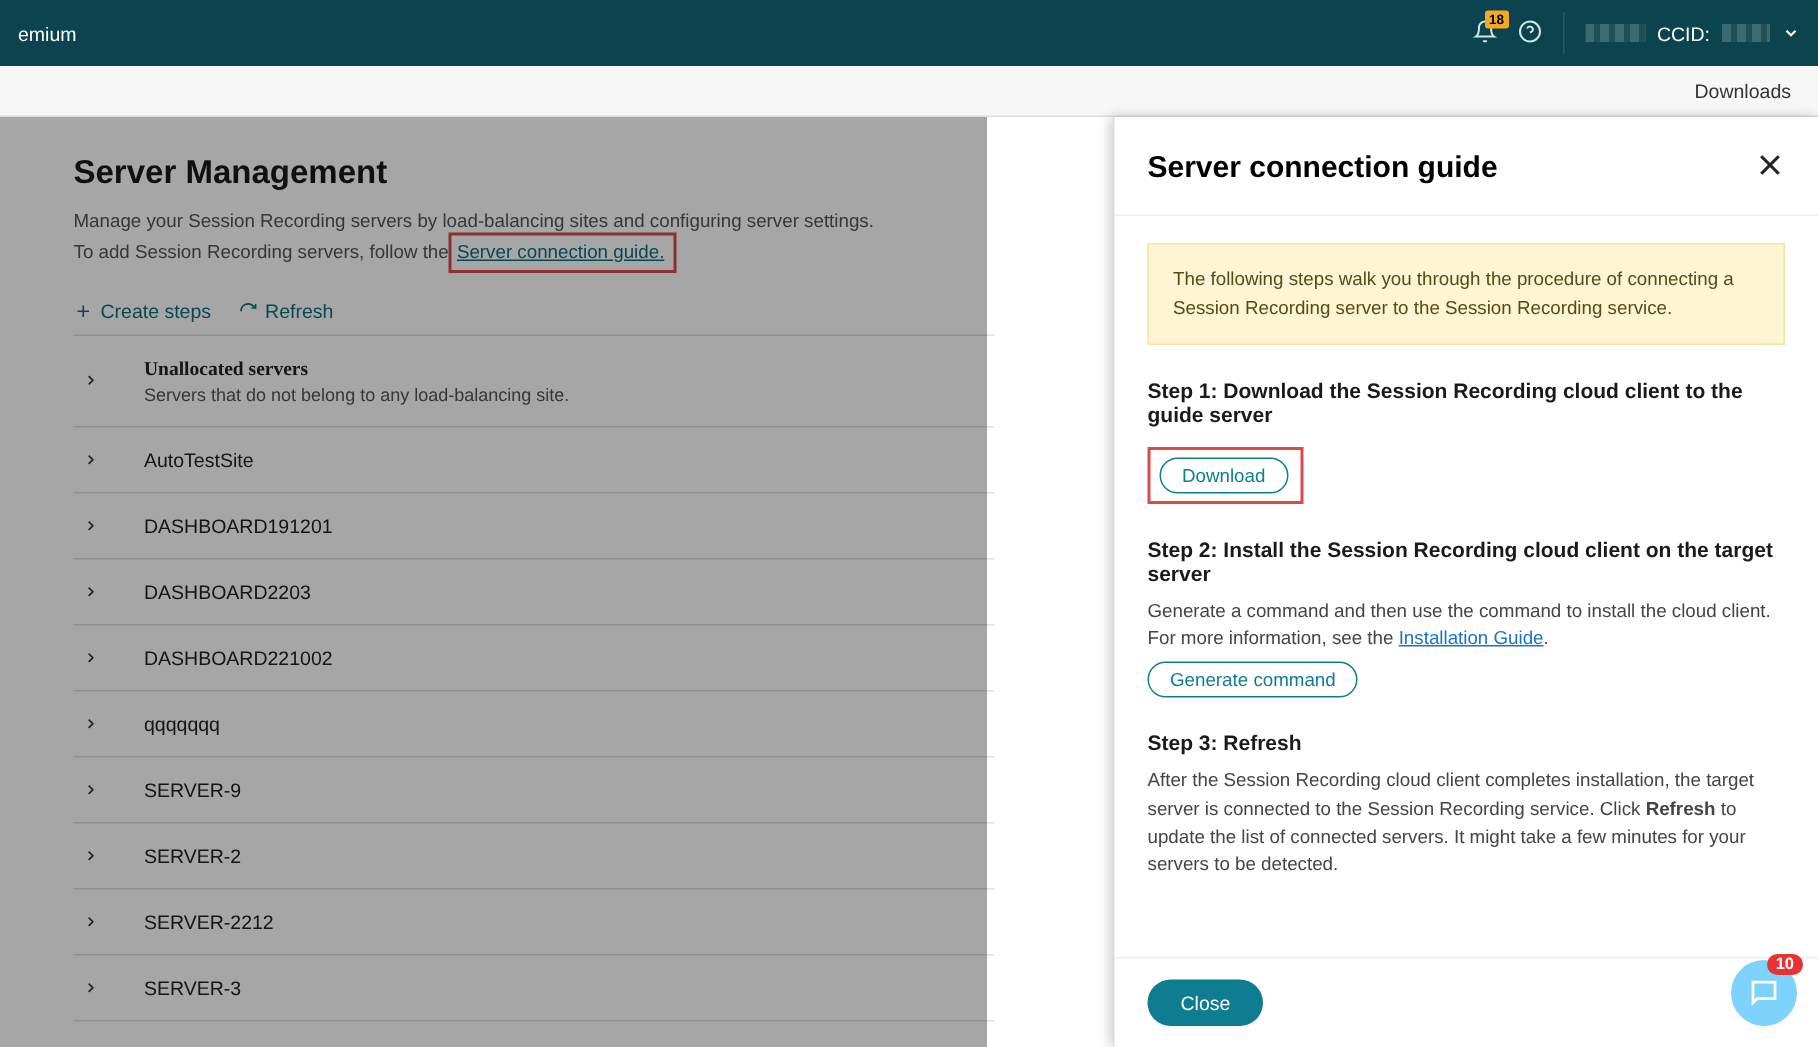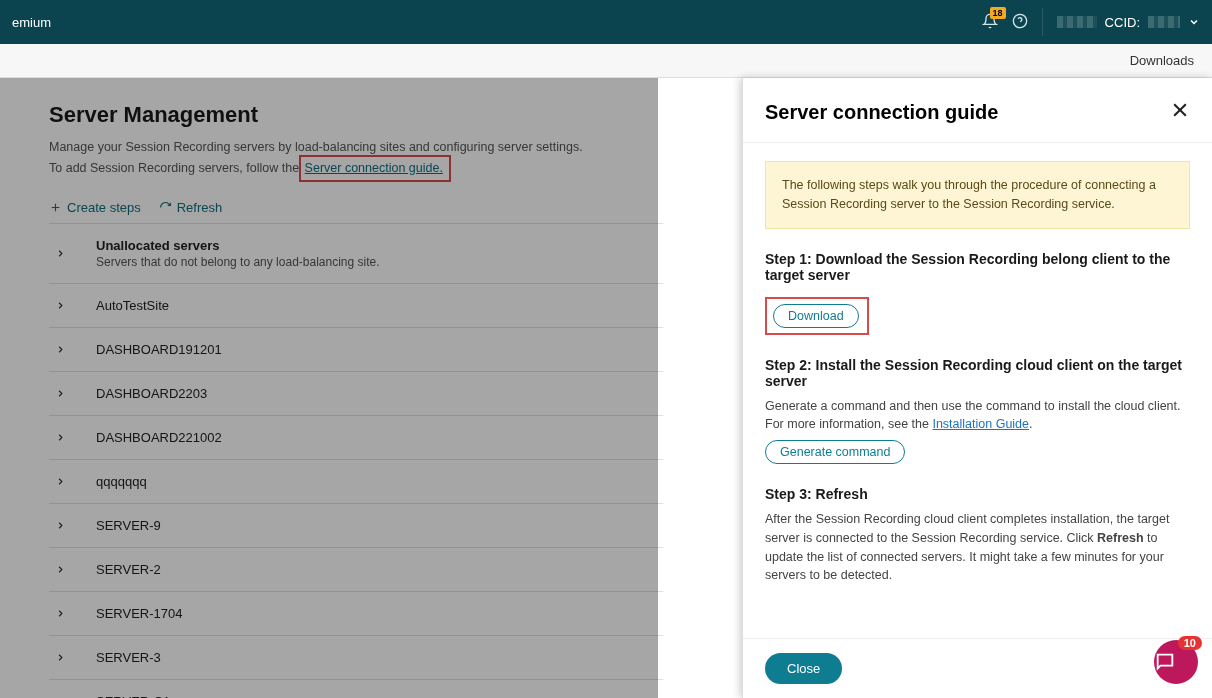--- a/index.html
+++ b/index.html
@@ -51,21 +51,21 @@
   .act-btn svg { width: 13px; height: 13px; }
   .list { margin-top: 8px; }
   .row {
     border-bottom: 1px solid #e0e0e0; padding: 14px 8px 14px 6px;
     display: flex; align-items: center; gap: 30px; font-size: 13px; color: #222;
     cursor: pointer;
   }
   .row:first-child { border-top: 1px solid #e0e0e0; }
   .chev { width: 11px; height: 11px; flex-shrink: 0; }
   .unalloc-sub { font-size: 12px; color: #555; margin-top: 2px; font-weight: normal; }
-  .unalloc-title { font-weight: 600; }
+  .unalloc-title { font-weight: 600; font-family: Liberation Serif, serif; }
 
   
   .panel {
     position: absolute; right: 0; top: 78px; width: 470px; height: 620px;
     background: #fff; box-shadow: -2px 0 8px rgba(0,0,0,0.2);
     display: flex; flex-direction: column; z-index: 10;
     border-left: 1px solid #ddd;
   }
   .panel-head {
     display: flex; justify-content: space-between; align-items: center;
@@ -97,22 +97,22 @@
     border-top: 1px solid #eee; padding: 14px 22px;
   }
   .close-btn {
     background: #0e7d92; color: #fff; border: none; border-radius: 18px;
     padding: 8px 22px; font-size: 13px; cursor: pointer;
   }
 
   
   .fab {
     position: absolute; right: 14px; bottom: 14px; width: 44px; height: 44px;
-    background: #be185d; border-radius: 50%; display: flex; align-items: center;
-    z-index: 50; cursor: pointer;
+    background: #7dd3fc; border-radius: 50%; display: flex; align-items: center;
+    justify-content: center; z-index: 50; cursor: pointer;
   }
   .fab-badge {
     position: absolute; top: -4px; right: -4px; background: #e63232; color: #fff;
     font-size: 11px; font-weight: 600; border-radius: 10px; padding: 1px 6px;
   }
 </style>
 </head>
 <body>
 
 <div class="topbar">
@@ -219,21 +219,21 @@
     <div class="row">
         <svg class="chev" viewBox="0 0 24 24" fill="none" stroke="#333" stroke-width="2.5">
           <polyline points="9 18 15 12 9 6"></polyline>
         </svg>
         <span>SERVER-2</span>
       </div>
     <div class="row">
         <svg class="chev" viewBox="0 0 24 24" fill="none" stroke="#333" stroke-width="2.5">
           <polyline points="9 18 15 12 9 6"></polyline>
         </svg>
-        <span>SERVER-1704</span>
+        <span>SERVER-2212</span>
       </div>
     <div class="row">
         <svg class="chev" viewBox="0 0 24 24" fill="none" stroke="#333" stroke-width="2.5">
           <polyline points="9 18 15 12 9 6"></polyline>
         </svg>
         <span>SERVER-3</span>
       </div>
     <div class="row">
         <svg class="chev" viewBox="0 0 24 24" fill="none" stroke="#333" stroke-width="2.5">
           <polyline points="9 18 15 12 9 6"></polyline>
@@ -251,21 +251,21 @@
       <svg width="20" height="20" viewBox="0 0 24 24" fill="none" stroke="#222" stroke-width="2.5">
           <line x1="5" y1="5" x2="19" y2="19"></line>
           <line x1="19" y1="5" x2="5" y2="19"></line>
         </svg>
     </div>
   </div>
   <div class="panel-body">
     <div class="info-box">The following steps walk you through the procedure of connecting a Session Recording server to the Session Recording service.</div>
 
     <div class="step">
-      <div class="step-title">Step 1: Download the Session Recording belong client to the target server</div>
+      <div class="step-title">Step 1: Download the Session Recording cloud client to the guide server</div>
       <span class="dl-highlight">
         <button class="pill-btn">Download</button>
       </span>
     </div>
 
     <div class="step">
       <div class="step-title">Step 2: Install the Session Recording cloud client on the target server</div>
       <p>
         <span>Generate a command and then use the command to install the cloud client. For more information, see the </span><a href="#">Installation Guide</a>.
       </p>

